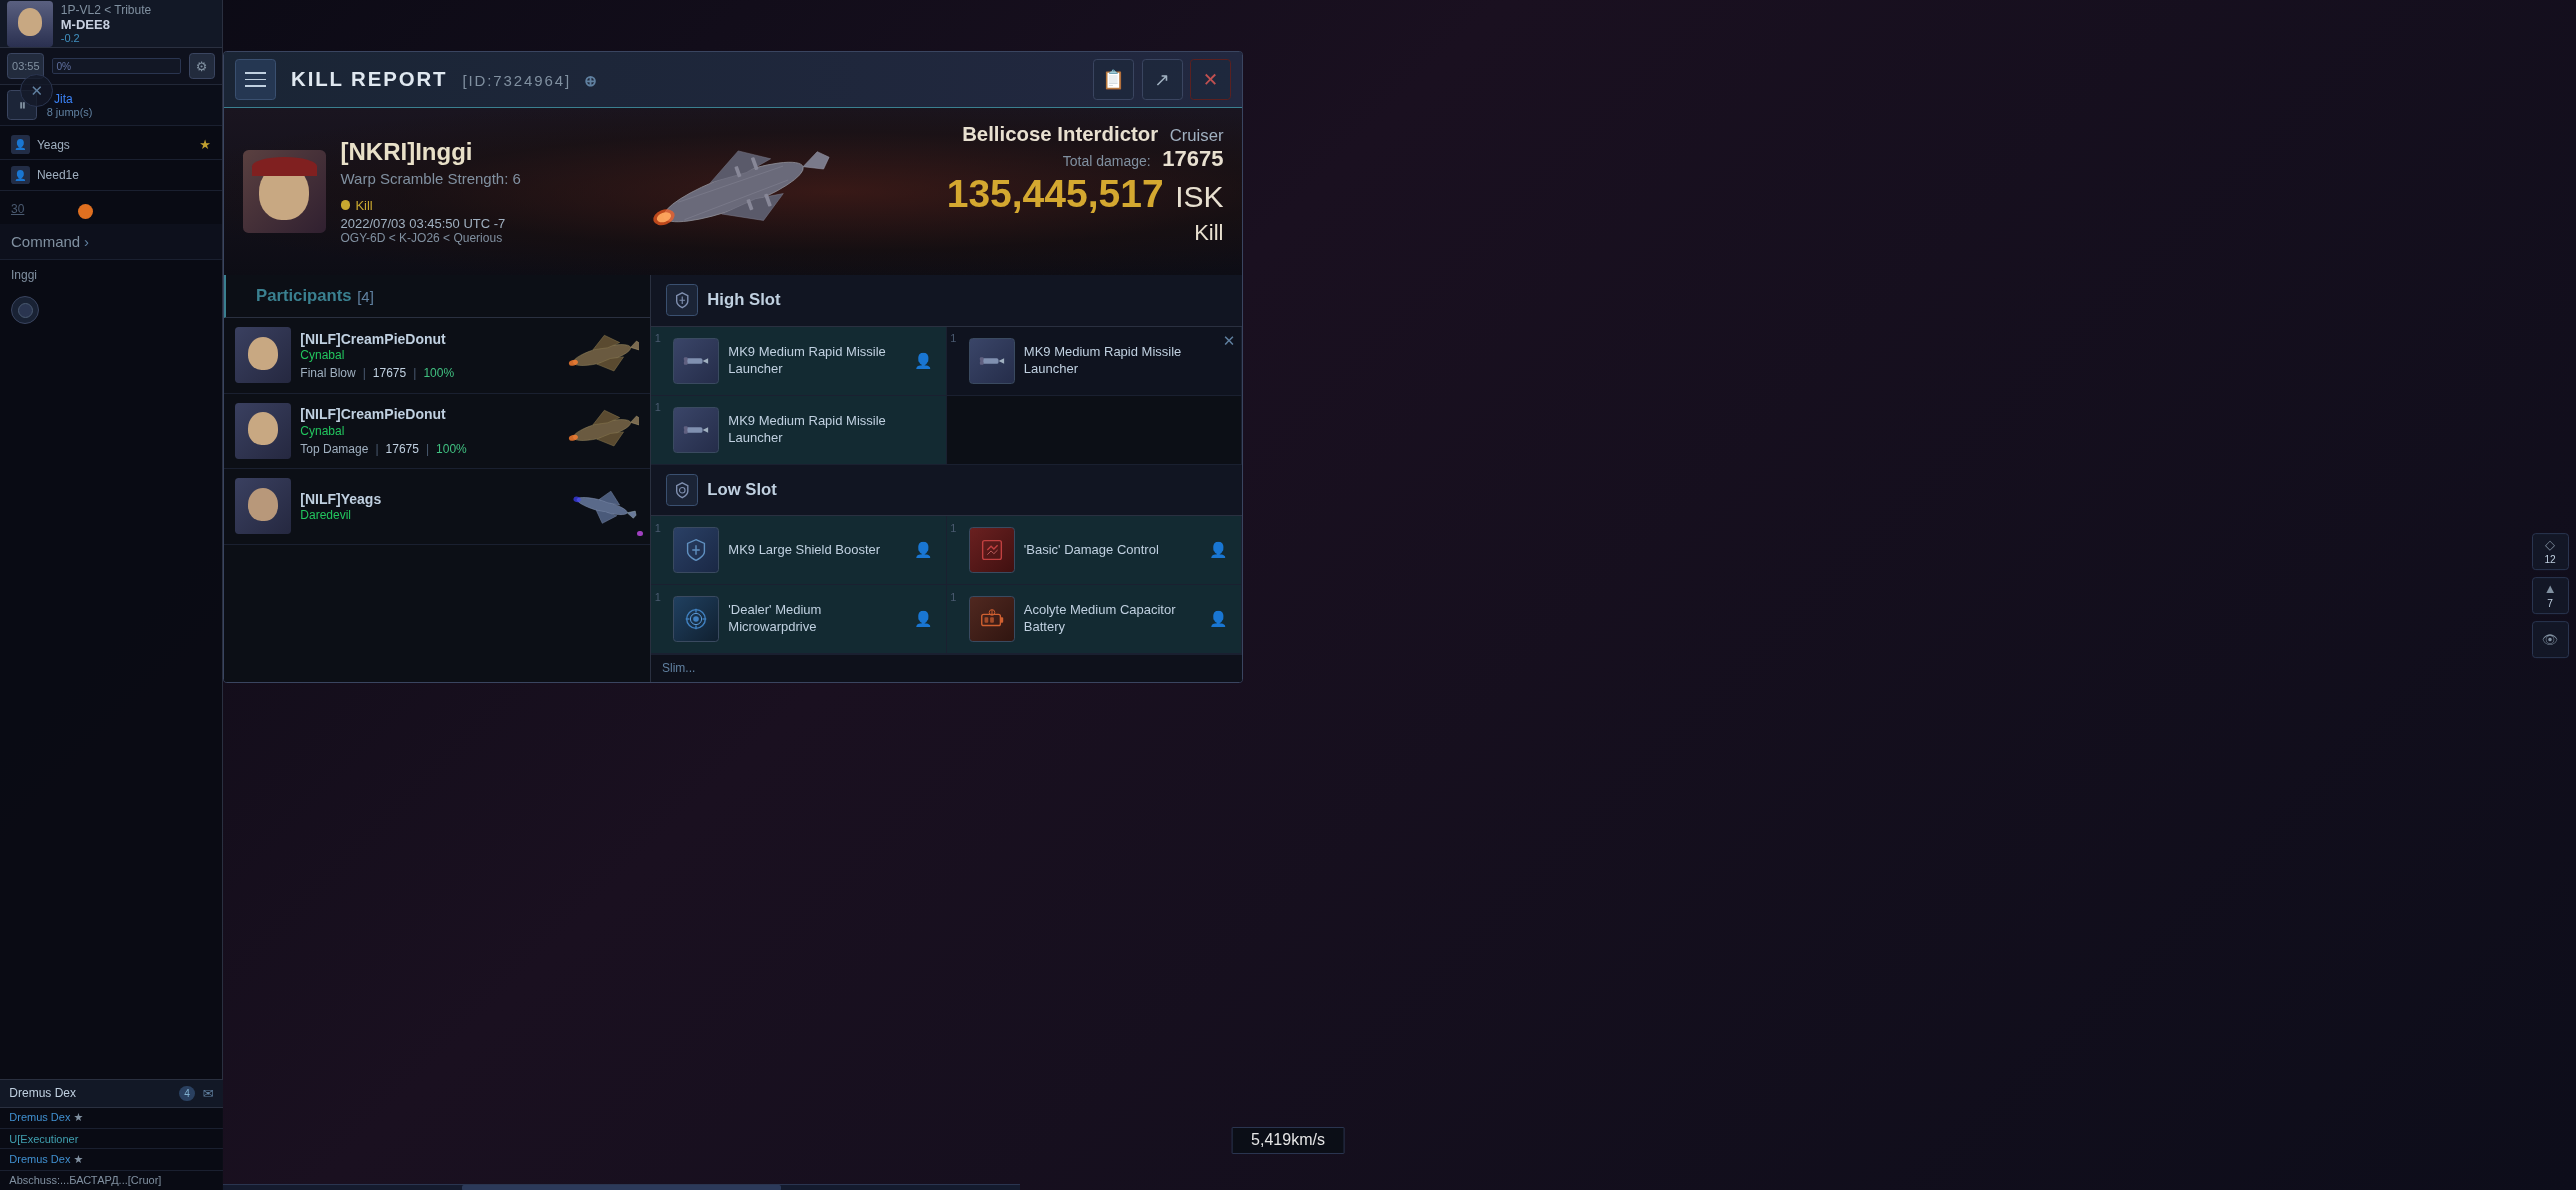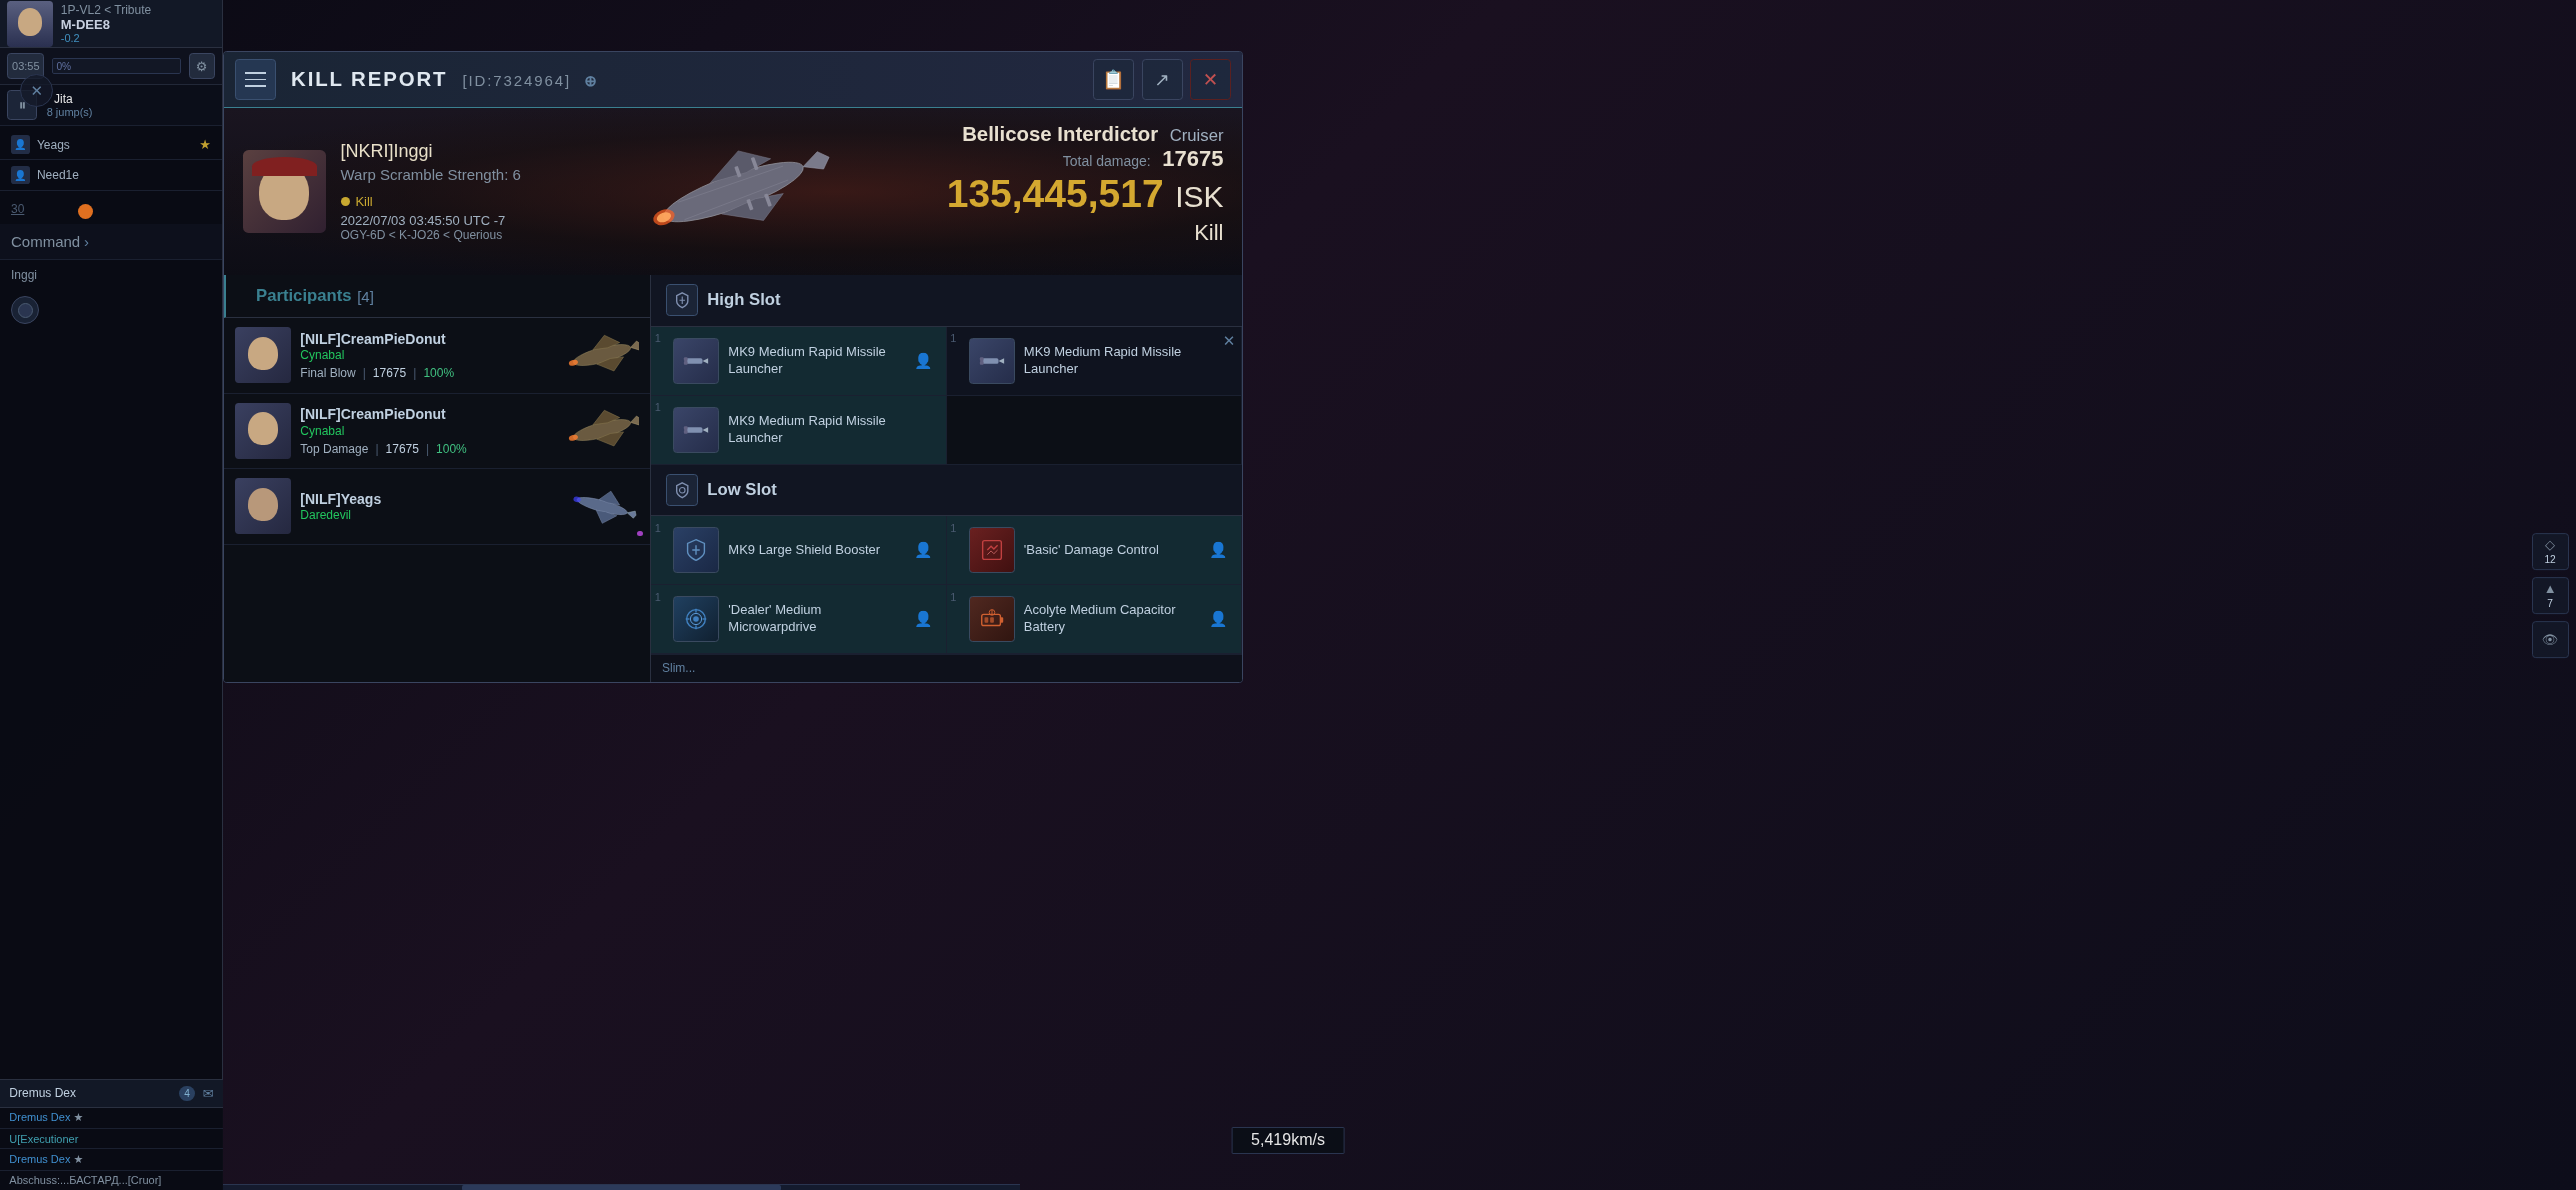--- a/index.html
+++ b/index.html
@@ -139,21 +139,21 @@
       border-radius: 3.7px;
       display: flex;
       align-items: center;
       justify-content: center;
       color: #8090a0;
       font-size: 15px;
       cursor: pointer;
     }
     .route-dest {
       margin-left: 7.4px;
-      color: #e5e5e5;
+      color: #3b82f6;
       font-size: 12px;
     }
     .route-jumps {
       color: #6080a0;
       font-size: 11px;
     }
 
     
     .nav-items {
       padding: 3.7px 0;
@@ -427,22 +427,22 @@
       width: 65px;
       height: 18.5px;
       background: #802020;
       border-radius: 50% 50% 0 0;
     }
     .kill-char-info {
       margin-left: 15px;
     }
     .kill-char-name {
       color: #e8e0c8;
-      font-size: 18px;
-      font-weight: normal;
+      font-size: 24px;
+      font-weight: bold;
     }
     .kill-char-detail {
       color: #8090a0;
       font-size: 15px;
       margin-top: 3.7px;
     }
     .kill-marker {
       display: flex;
       align-items: center;
       margin-top: 11px;

